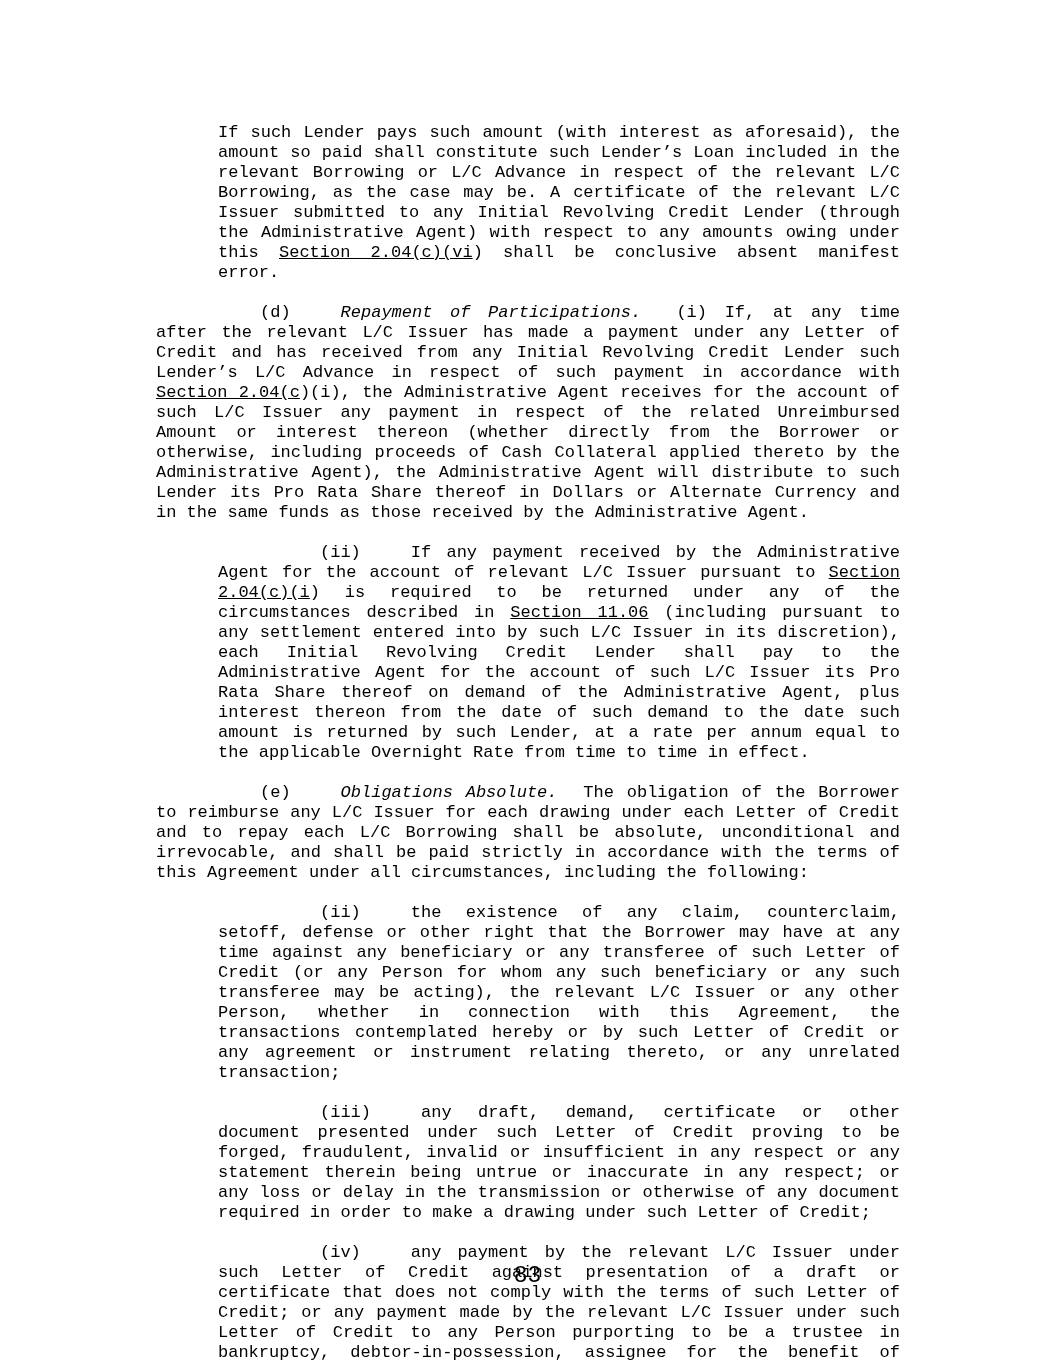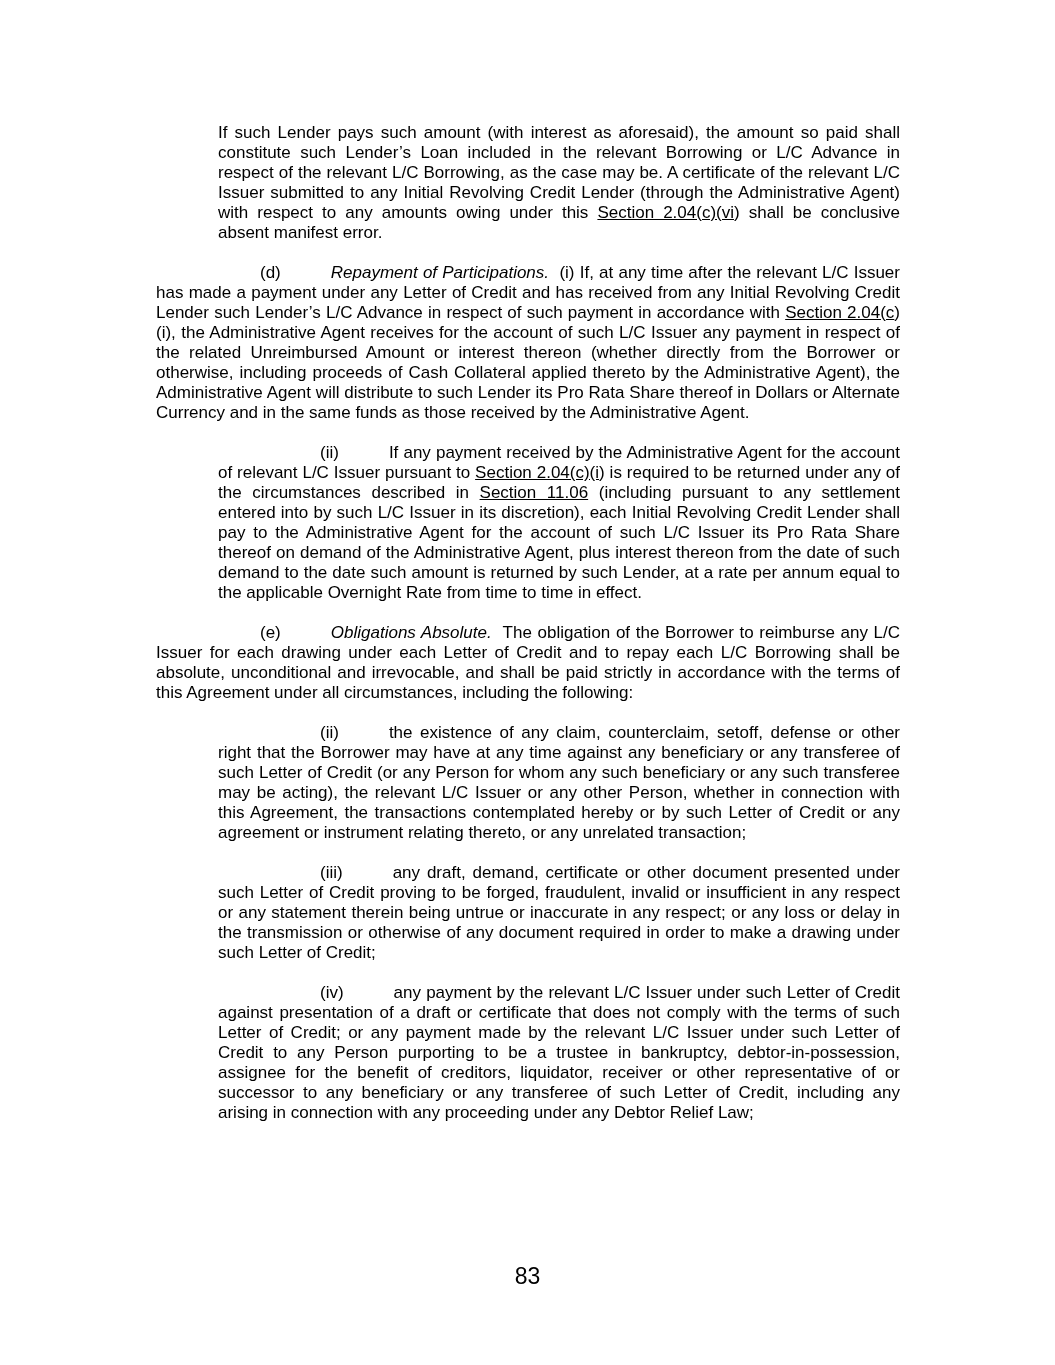--- a/index.html
+++ b/index.html
@@ -5,21 +5,21 @@
   html, body {
     margin: 0;
     padding: 0;
     background: #ffffff;
   }
   .page {
     position: relative;
     width: 1055px;
     height: 1365px;
     background: #ffffff;
-    font-family: Liberation Sans, sans-serif;
+    font-family: Liberation Mono, monospace;
     color: #000000;
     overflow: hidden;
   }
   .content {
     position: absolute;
     left: 156px;
     top: 123px;
     width: 744px;
     font-size: 17px;
     line-height: 20px;

